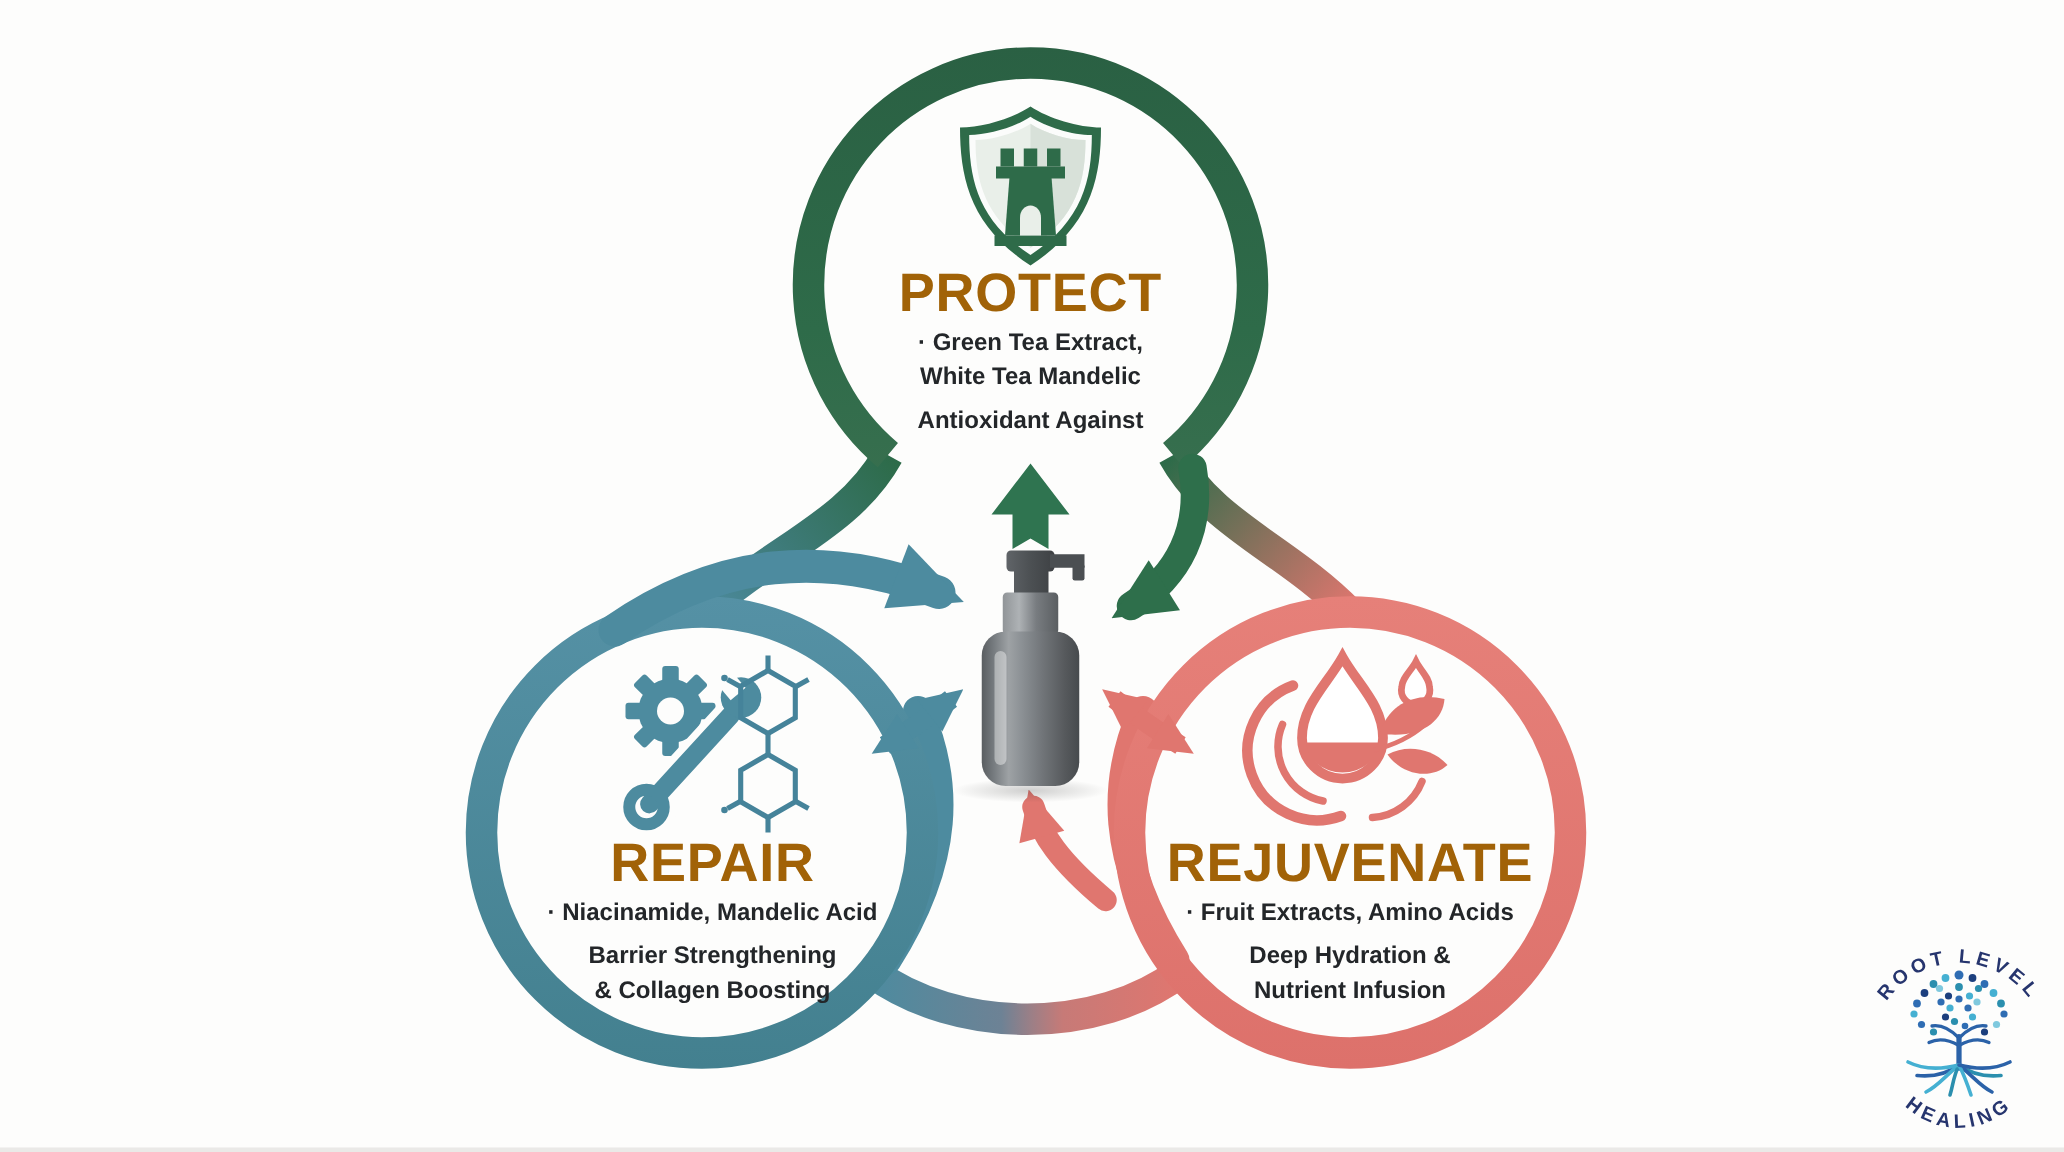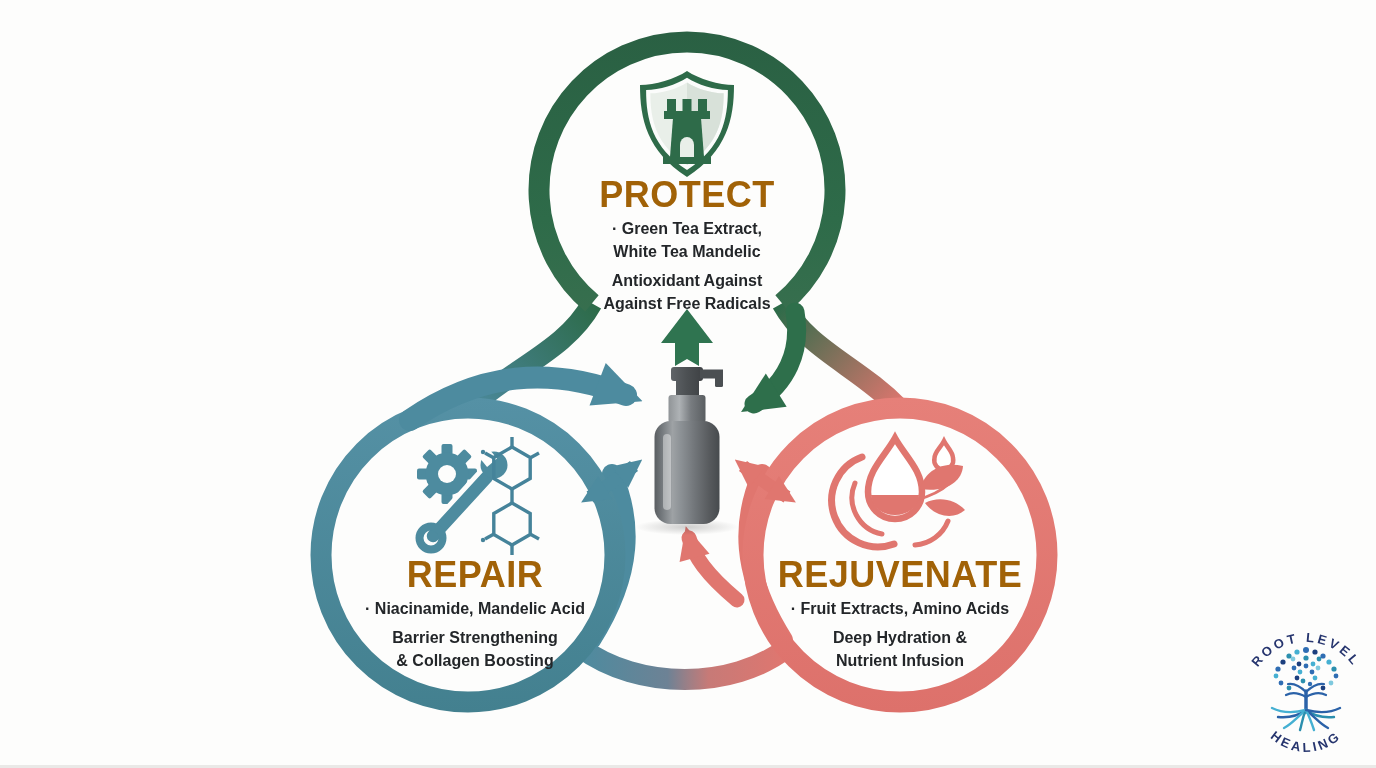--- a/index.html
+++ b/index.html
@@ -261,21 +261,20 @@
     </text>
   </g>
 </svg>
 
 <div class="node-text" style="left:687px;top:176px;width:360px">
   <div class="node-title">PROTECT</div>
   <div class="node-line">· Green Tea Extract,</div>
   <div class="node-line">White Tea Mandelic</div>
   <div class="gap"></div>
   <div class="node-line">Antioxidant Against</div>
-  <div class="node-line">Against Free Radicals</div>
 </div>
 
 <div class="node-text" style="left:900px;top:556px;width:340px">
   <div class="node-title">REJUVENATE</div>
   <div class="node-line">· Fruit Extracts, Amino Acids</div>
   <div class="gap"></div>
   <div class="node-line">Deep Hydration &amp;</div>
   <div class="node-line">Nutrient Infusion</div>
 </div>
 

